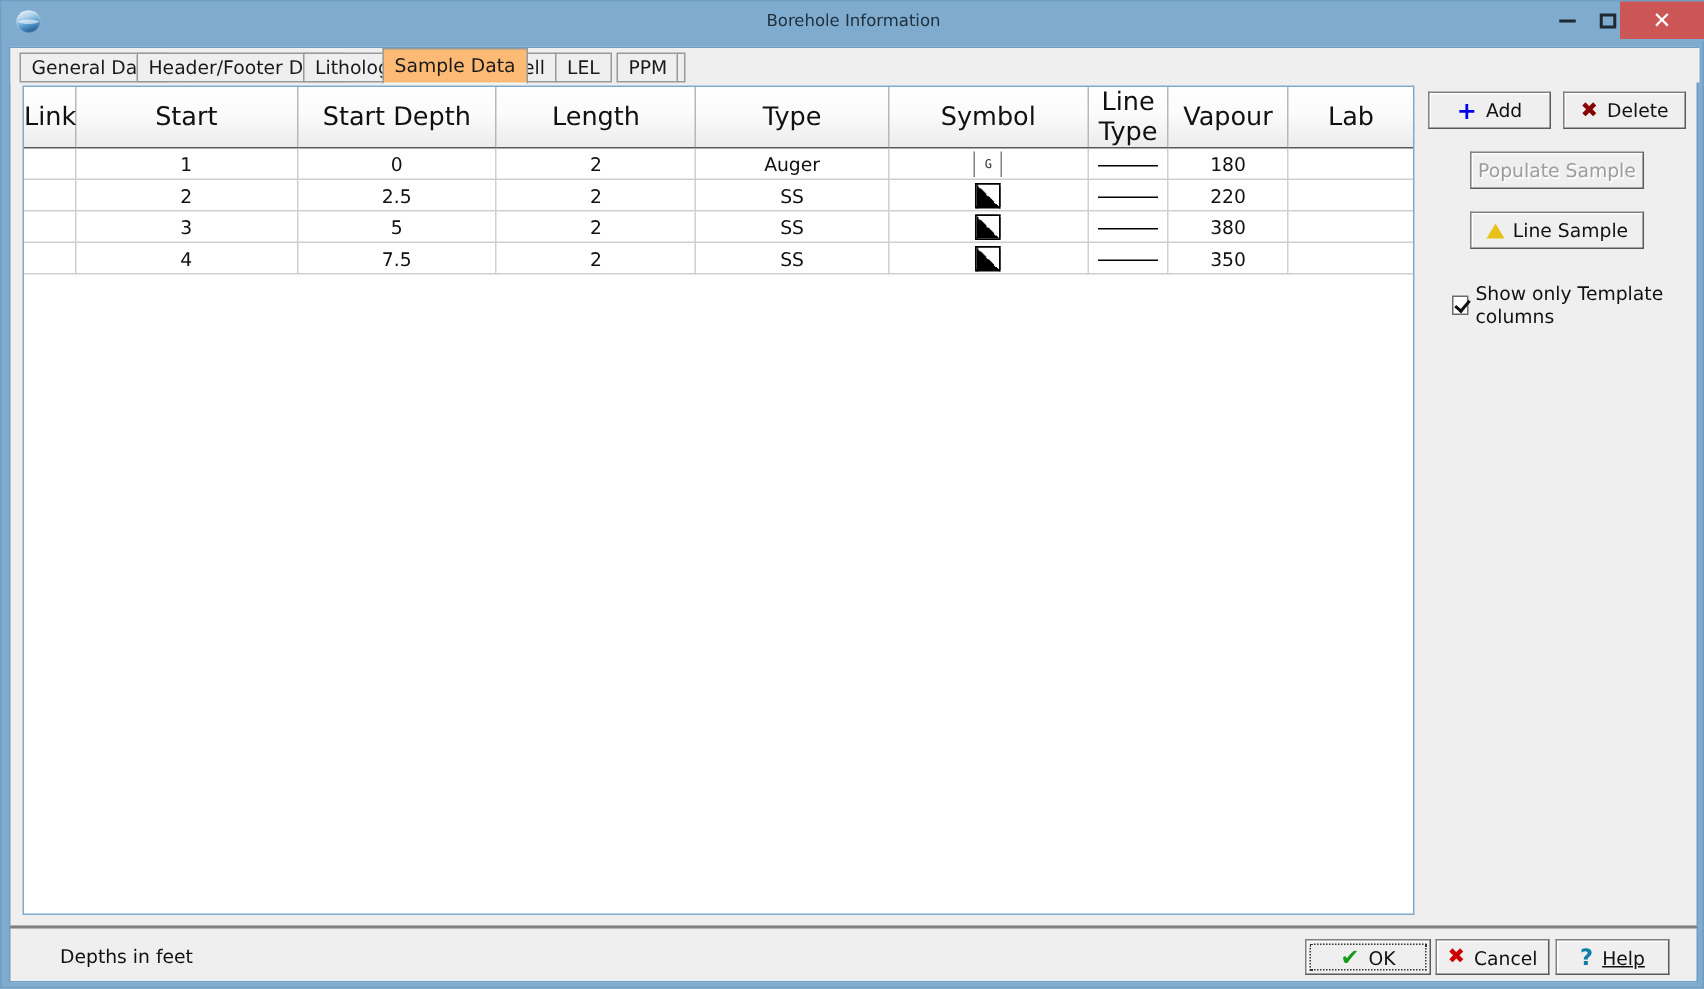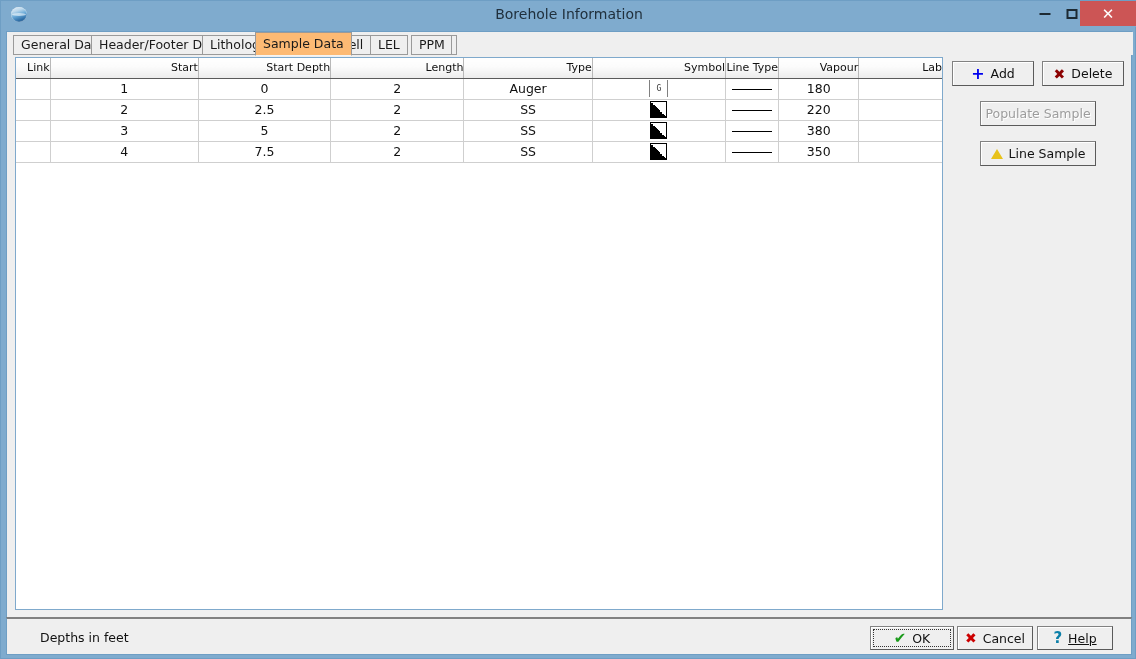--- a/index.html
+++ b/index.html
@@ -48,21 +48,21 @@
     width:14px; height:3px;
     background: rgba(255,255,255,0.55);
     border-radius: 50%;
   }
   #title-text {
     position: absolute;
     left: 0; top: 0;
     width: 1136px; height: 26px;
     line-height: 26px;
     text-align: center;
-    font-size: 14px;
+    font-size: 11px;
     color: #20303d;
     font-family: "DejaVu Sans", sans-serif;
   }
   .wbtn {
     position: absolute;
     top: 0; height: 25px;
     background: transparent;
     border: none;
     cursor: default;
   }
@@ -127,24 +127,24 @@
     width: 926px;
     table-layout: fixed;
     font-family: "DejaVu Sans", sans-serif;
   }
   table#grid th {
     height: 20px;
     background: linear-gradient(to bottom, #ffffff 0%, #fbfbfb 45%, #ececec 100%);
     border-right: 1px solid #b8b8b8;
     border-bottom: 1px solid #5a5a5a;
     font-weight: normal;
-    font-size: 11px;
+    font-size: 17px;
     color: #111;
     padding: 0;
-    text-align: right;
+    text-align: center;
   }
   table#grid td {
     height: 21px;
     border-right: 1px solid #cfcfcf;
     border-bottom: 1px solid #cfcfcf;
     font-size: 12.5px;
     color: #111;
     text-align: center;
     padding: 0;
     background: #ffffff;
@@ -405,20 +405,24 @@
         <span class="ic-x">✖</span>
         <span>Delete</span>
       </div>
       <div class="btn disabled" id="btn-populate">
         <span>Populate Sample</span>
       </div>
       <div class="btn" id="btn-linksample">
         <span class="ic-warn"></span>
         <span>Line Sample</span>
       </div>
+      <div id="chk-row">
+        <span class="checkbox checked"></span>
+        <span>Show only Template columns</span>
+      </div>
     </div>
 
   </div>
 
   <div id="bottombar">
     <div id="status-text">Depths in feet</div>
     <div class="bbtn" id="btn-ok">
       <span class="focusring"></span>
       <span class="ic-check">✔</span>
       <span>OK</span>

